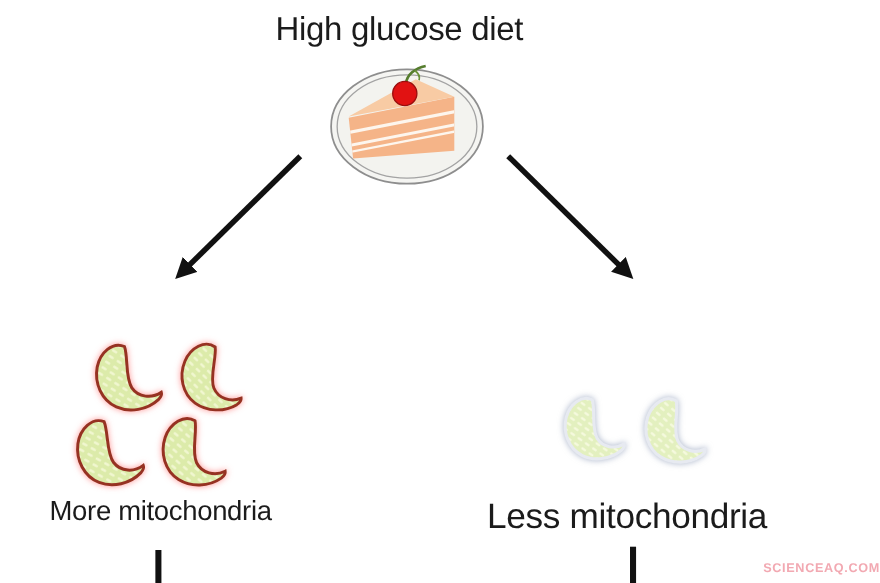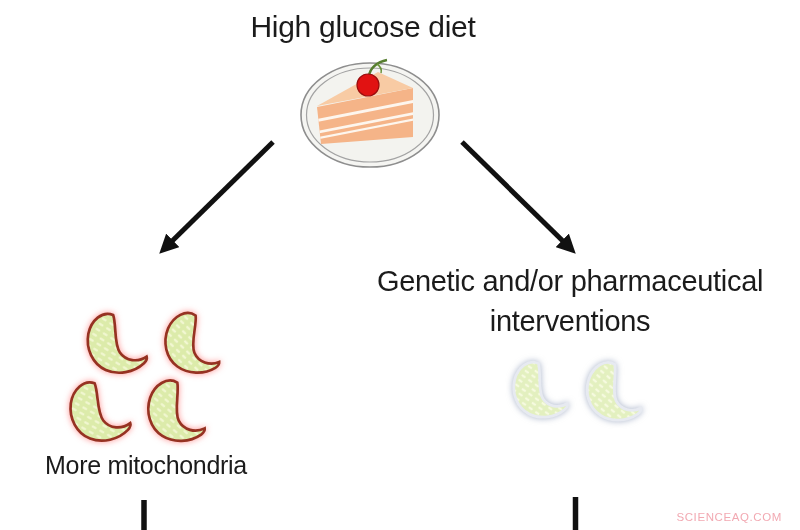--- a/index.html
+++ b/index.html
@@ -9,33 +9,33 @@
     background:#ffffff;
     overflow:hidden;
     font-family:"Liberation Sans", sans-serif;
     color:#1b1b1b;
   }
   .gfx{position:absolute;left:0;top:0;}
   .label{
     position:absolute;
     transform:translateX(-50%);
     white-space:nowrap;
-    text-align:center;
+    text-align:left;
     letter-spacing:-0.3px;
     color:#1b1b1b;
   }
   .title{font-size:30px; top:10px; left:363px;}
   .branch-label-left{font-size:28px; top:263px; left:150px;}
   .branch-label-right{font-size:29px; top:261px; left:570px; line-height:40px; white-space:nowrap;}
   .outcome-left{font-size:25px; top:451px; left:146px;}
   .outcome-right{font-size:32px; top:451px; left:570px;}
   .watermark{
-    position:absolute; right:18px; top:511px;
+    position:absolute; right:0; top:511px;
     font-size:11.5px; letter-spacing:0.6px;
-    color:#f2a9b2; font-weight:normal;
+    color:#f2a9b2; font-weight:bold;
   }
   .mito-left-group use{
     fill:url(#hatchLeft); stroke:#963222; stroke-width:4;
   }
   .mito-left-group{ filter:drop-shadow(0 0 3px rgba(255,130,130,0.85)); }
   .mito-right-group use{
     fill:url(#hatchRight); stroke:#e7eaf1; stroke-width:4.5;
   }
   .mito-right-group{ filter:drop-shadow(0 0 3px rgba(135,150,180,0.7)); }
   .arrow{ stroke:#111111; stroke-width:5; }
@@ -99,23 +99,20 @@
       <use href="#mito-shape" transform="translate(584,361) scale(0.64) rotate(8 50 50)"></use>
     </g>
 
     <line class="stub" x1="144" y1="500" x2="144" y2="532"></line>
     <line class="stub" x1="575.5" y1="497" x2="575.5" y2="532"></line>
   </svg>
 
   <div class="label title">High glucose diet</div>
 
 
-  <div class="label branch-label-right">
-    <div>Genetic and/or pharmaceutical</div>
-    <div>interventions</div>
-  </div>
 
   <div class="label outcome-left">More mitochondria</div>
 
+  <div class="label outcome-right">Less mitochondria</div>
 
   <div class="watermark">SCIENCEAQ.COM</div>
 
 </div>
 
 </body></html>

